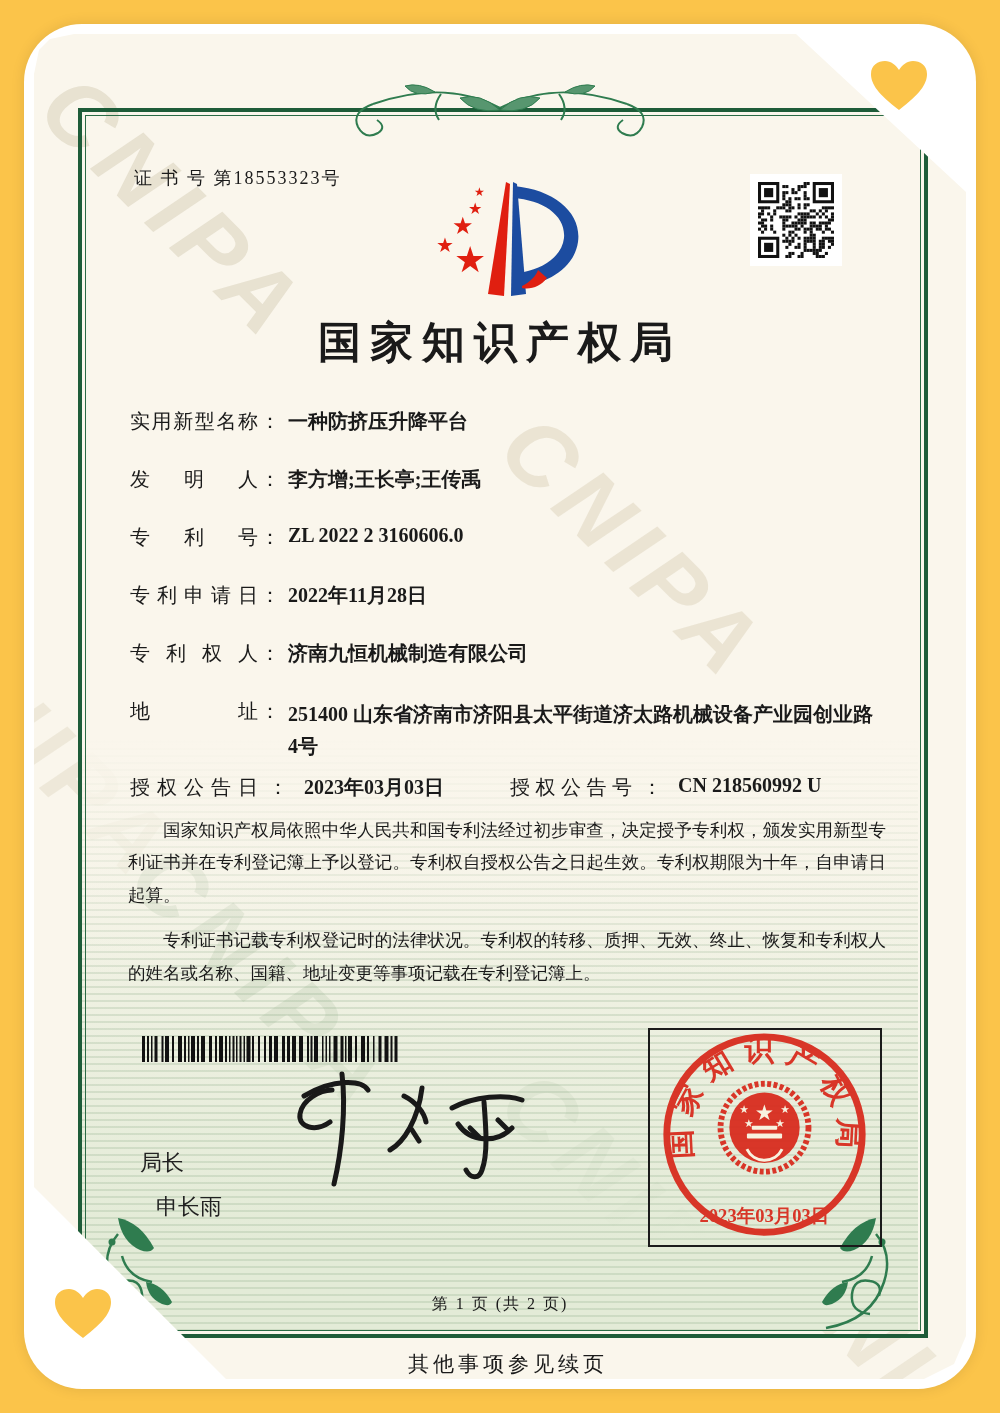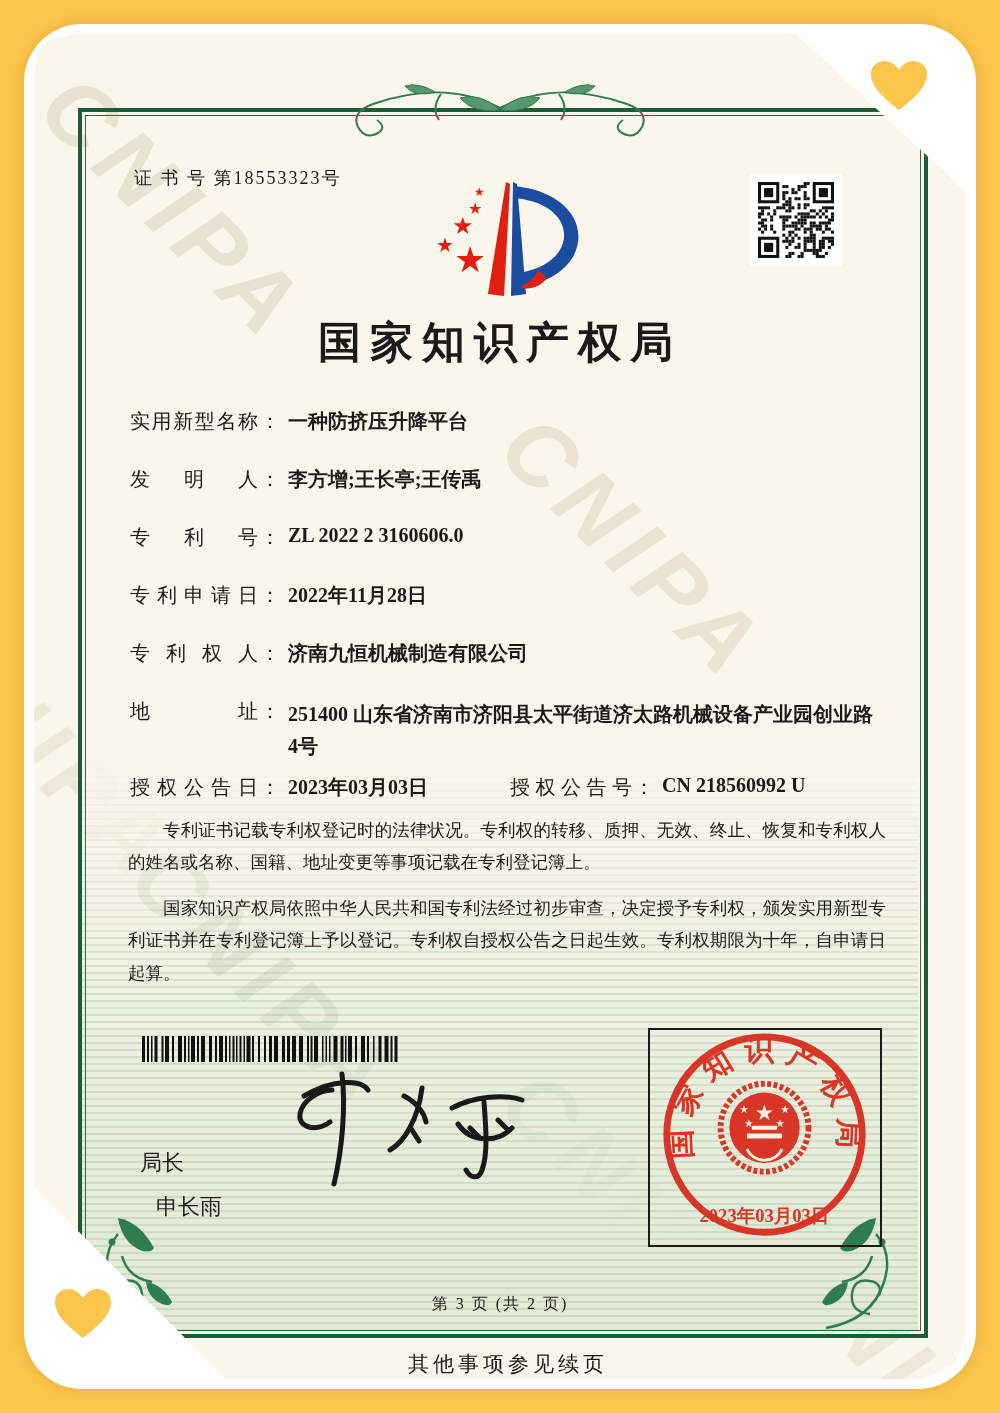--- a/index.html
+++ b/index.html
@@ -39,21 +39,21 @@
   .cert-no{position:absolute;left:100px;top:132px;font-size:18px;letter-spacing:2px;}
   .logo{position:absolute;left:392px;top:142px;}
   .qr-box{position:absolute;left:716px;top:140px;width:92px;height:92px;background:#fff;display:flex;align-items:center;justify-content:center;}
   .doc-title{position:absolute;left:0;top:280px;width:100%;text-align:center;
     font-size:43px;font-weight:bold;letter-spacing:9px;}
   .row{position:absolute;left:96px;width:770px;font-size:20px;display:flex;align-items:flex-start;}
   .lbl{display:inline-block;width:128px;text-align:justify;text-align-last:justify;flex:none;}
   .colon{flex:none;margin:0 8px 0 2px;}
   .val{flex:1;font-weight:bold;}
   .row.addr .val{max-width:586px;line-height:1.6;}
-  .pair{display:inline-flex;}
+  .pair{display:inline-flex;gap:8px;}
   .pair1{width:380px;flex:none;}
   .paras{position:absolute;left:94px;top:780px;width:758px;font-size:17.5px;line-height:1.85;text-align:justify;}
   .paras p{margin:0 0 13px 0;text-indent:2em;}
   .barcode{position:absolute;left:108px;top:1002px;}
   .sig-title{position:absolute;left:106px;top:1090px;font-size:22px;font-family:"Liberation Sans","DejaVu Sans",sans-serif;color:#222;margin-top:24px;}
   .sig-name{position:absolute;left:122px;top:1138px;font-size:22px;font-family:"Liberation Sans","DejaVu Sans",sans-serif;color:#222;margin-top:20px;}
   .signature{position:absolute;left:250px;top:1032px;}
   .seal{position:absolute;left:614px;top:994px;width:234px;height:219px;border:2.5px solid #1b1b1b;box-sizing:border-box;}
   .page-info{position:absolute;left:0;top:1260px;width:100%;text-align:center;font-size:16px;letter-spacing:2px;}
   .continuation{position:absolute;left:8px;top:1316px;width:100%;text-align:center;font-size:21px;letter-spacing:4px;}
@@ -395,22 +395,22 @@
       <span class="val">2023年03月03日</span>
     </span>
     <span class="pair">
       <span class="lbl" style="width:122px">授权公告号</span>
       <span class="colon">：</span>
       <span class="val">CN 218560992 U</span>
     </span>
   </div>
 
   <div class="paras">
+    <p>国家知识产权局依照中华人民共和国专利法经过初步审查，决定授予专利权，颁发实用新型专利证书并在专利登记簿上予以登记。专利权自授权公告之日起生效。专利权期限为十年，自申请日起算。</p>
     <p>专利证书记载专利权登记时的法律状况。专利权的转移、质押、无效、终止、恢复和专利权人的姓名或名称、国籍、地址变更等事项记载在专利登记簿上。</p>
-    <p>国家知识产权局依照中华人民共和国专利法经过初步审查，决定授予专利权，颁发实用新型专利证书并在专利登记簿上予以登记。专利权自授权公告之日起生效。专利权期限为十年，自申请日起算。</p>
   </div>
 
   <svg class="barcode" width="258" height="26" viewBox="0 0 258 26">
     <g class="bars" fill="#111">
         <rect x="0" y="0" width="3" height="26"></rect>
         <rect x="5" y="0" width="2" height="26"></rect>
         <rect x="9" y="0" width="1.5" height="26"></rect>
         <rect x="12.5" y="0" width="3" height="26"></rect>
         <rect x="19.5" y="0" width="2" height="26"></rect>
         <rect x="23" y="0" width="4" height="26"></rect>
@@ -500,21 +500,21 @@
           <text x="133" y="99" font-size="11" text-anchor="middle">★</text>
           <rect x="104" y="98" width="26" height="4" rx="1"></rect>
           <rect x="99" y="106" width="36" height="5" rx="1"></rect>
           <path d="M99 122 A 20 20 0 0 0 135 122" fill="none" stroke="#FAF3E0" stroke-width="3"></path>
         </g>
         <text x="117" y="196" font-size="19" font-weight="bold" text-anchor="middle" fill="#D8291B" font-family="'Liberation Serif',serif">2023年03月03日</text>
       </g>
     </svg>
   </div>
 
-  <div class="page-info">第 3 页 (共 2 页)</div>
+  <div class="page-info">第 1 页 (共 2 页)</div>
   <div class="continuation">其他事项参见续页</div>
 </div>
 
 <svg class="heart" style="left:870px;top:60px;" width="58" height="52" viewBox="0 0 58 52">
   <path d="M29 50 C8 34 1 24 1 14 C1 5 8 1 15 1 C21 1 26 5 29 10 C32 5 37 1 43 1 C50 1 57 5 57 14 C57 24 50 34 29 50 Z" fill="#FBC44A"></path>
 </svg>
 <svg class="heart" style="left:54px;top:1288px;" width="58" height="52" viewBox="0 0 58 52">
   <path d="M29 50 C8 34 1 24 1 14 C1 5 8 1 15 1 C21 1 26 5 29 10 C32 5 37 1 43 1 C50 1 57 5 57 14 C57 24 50 34 29 50 Z" fill="#FBC44A"></path>
 </svg>
 

